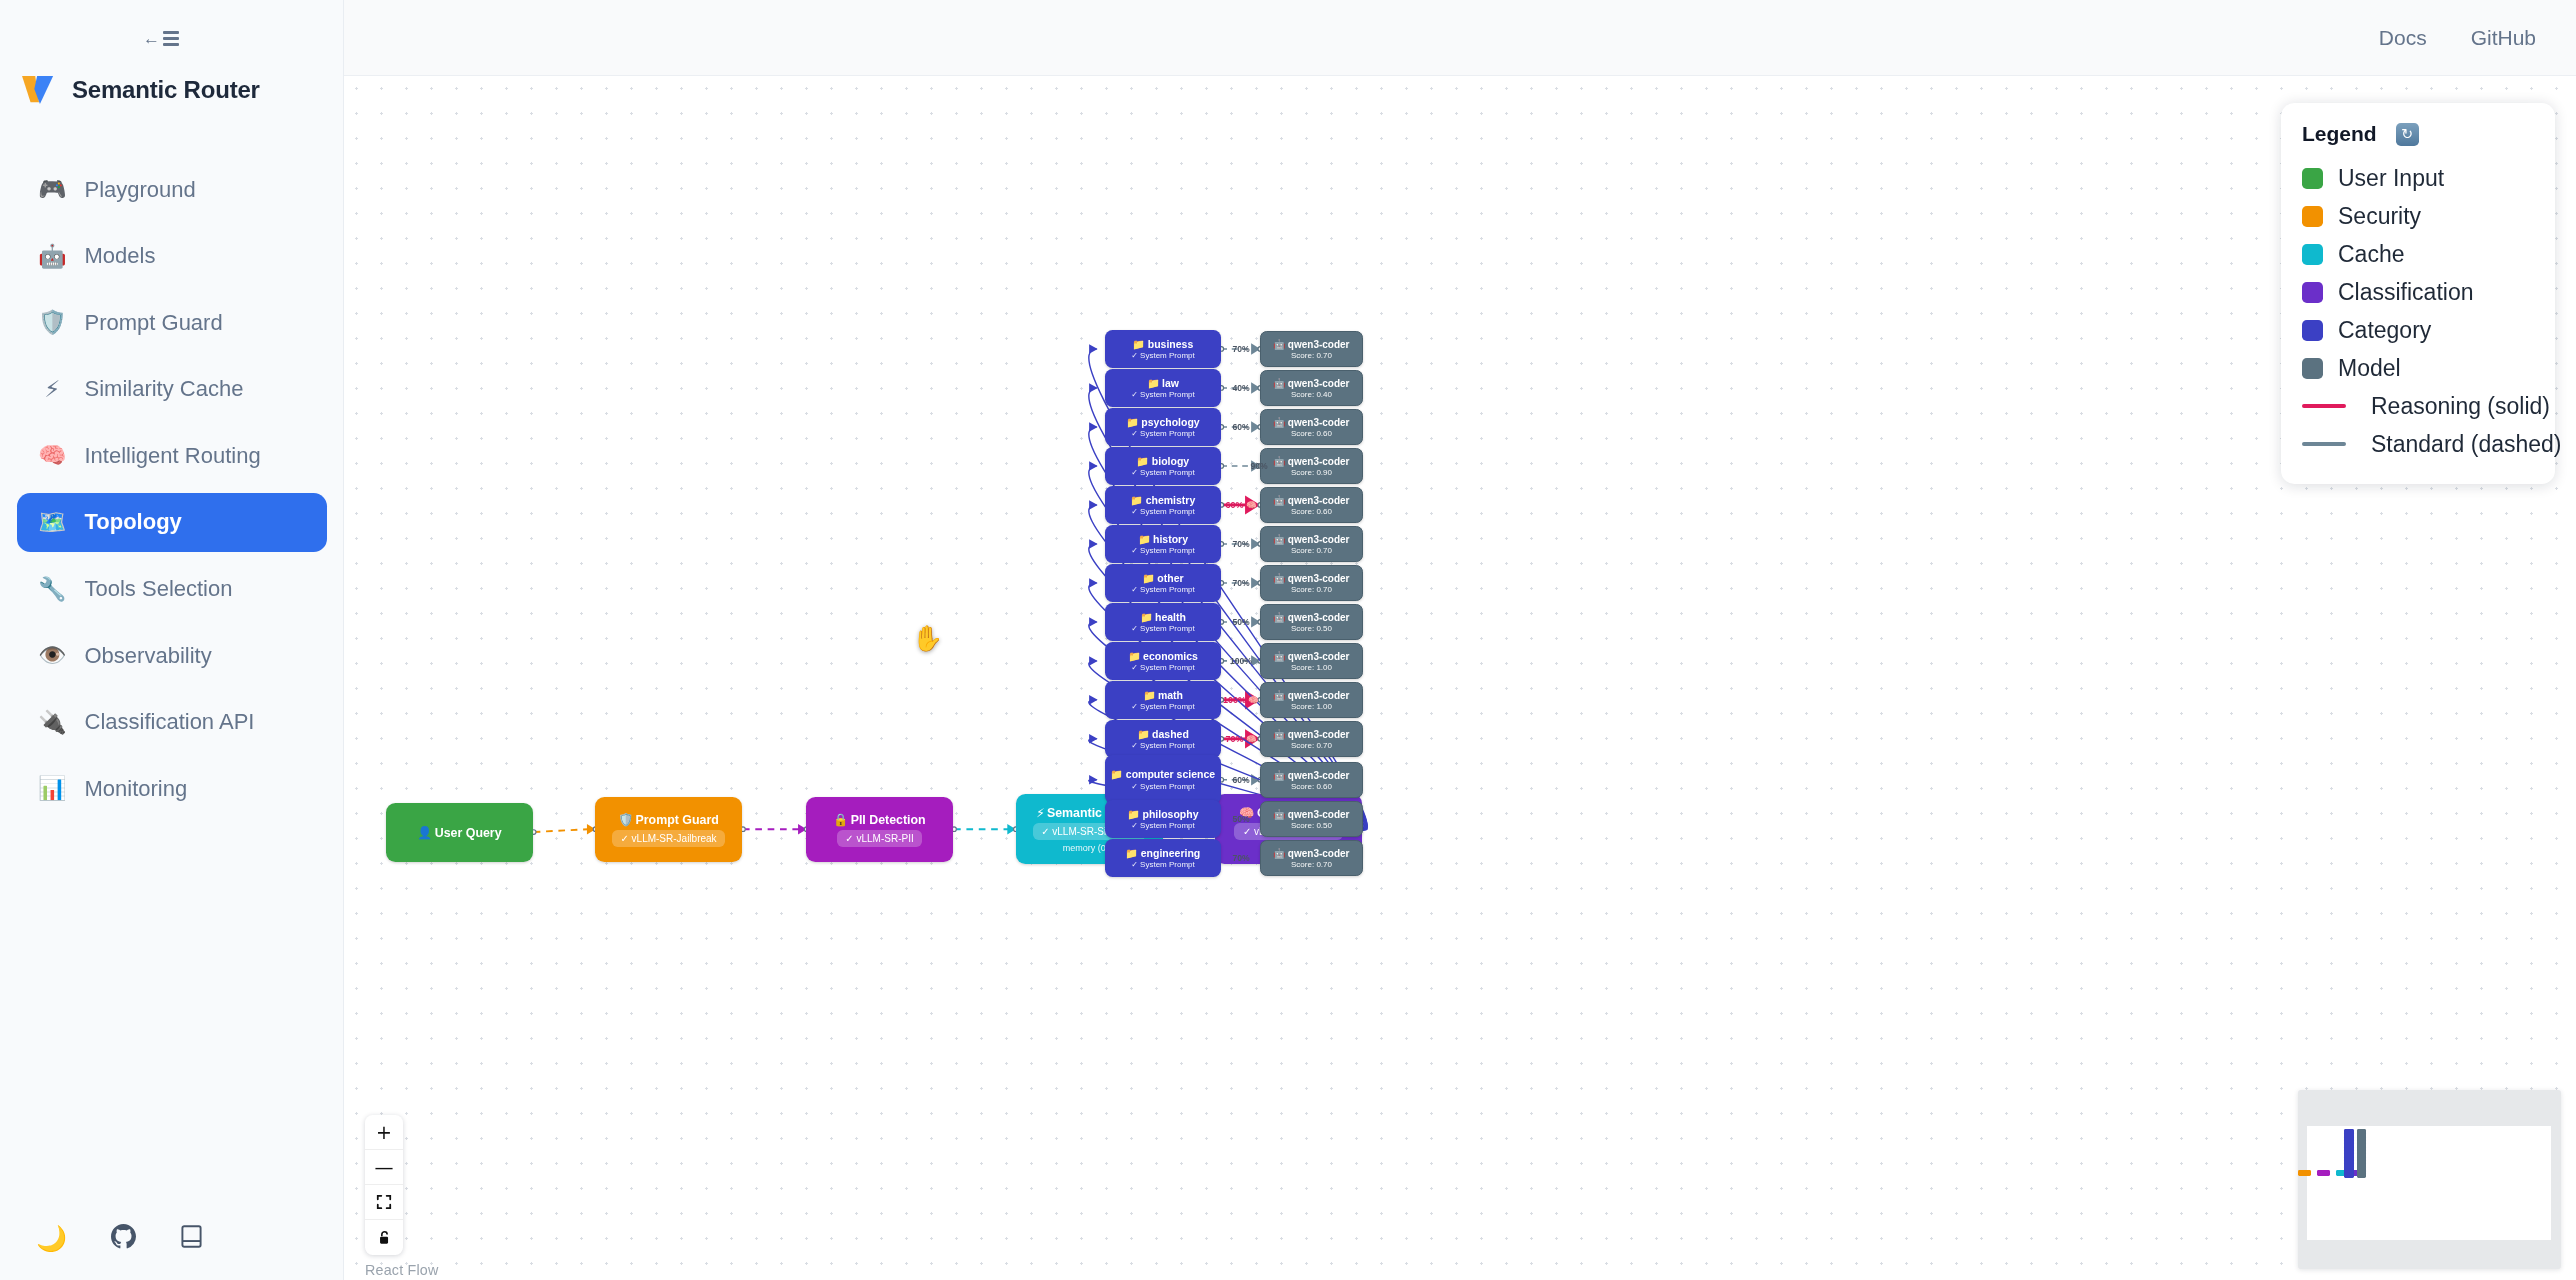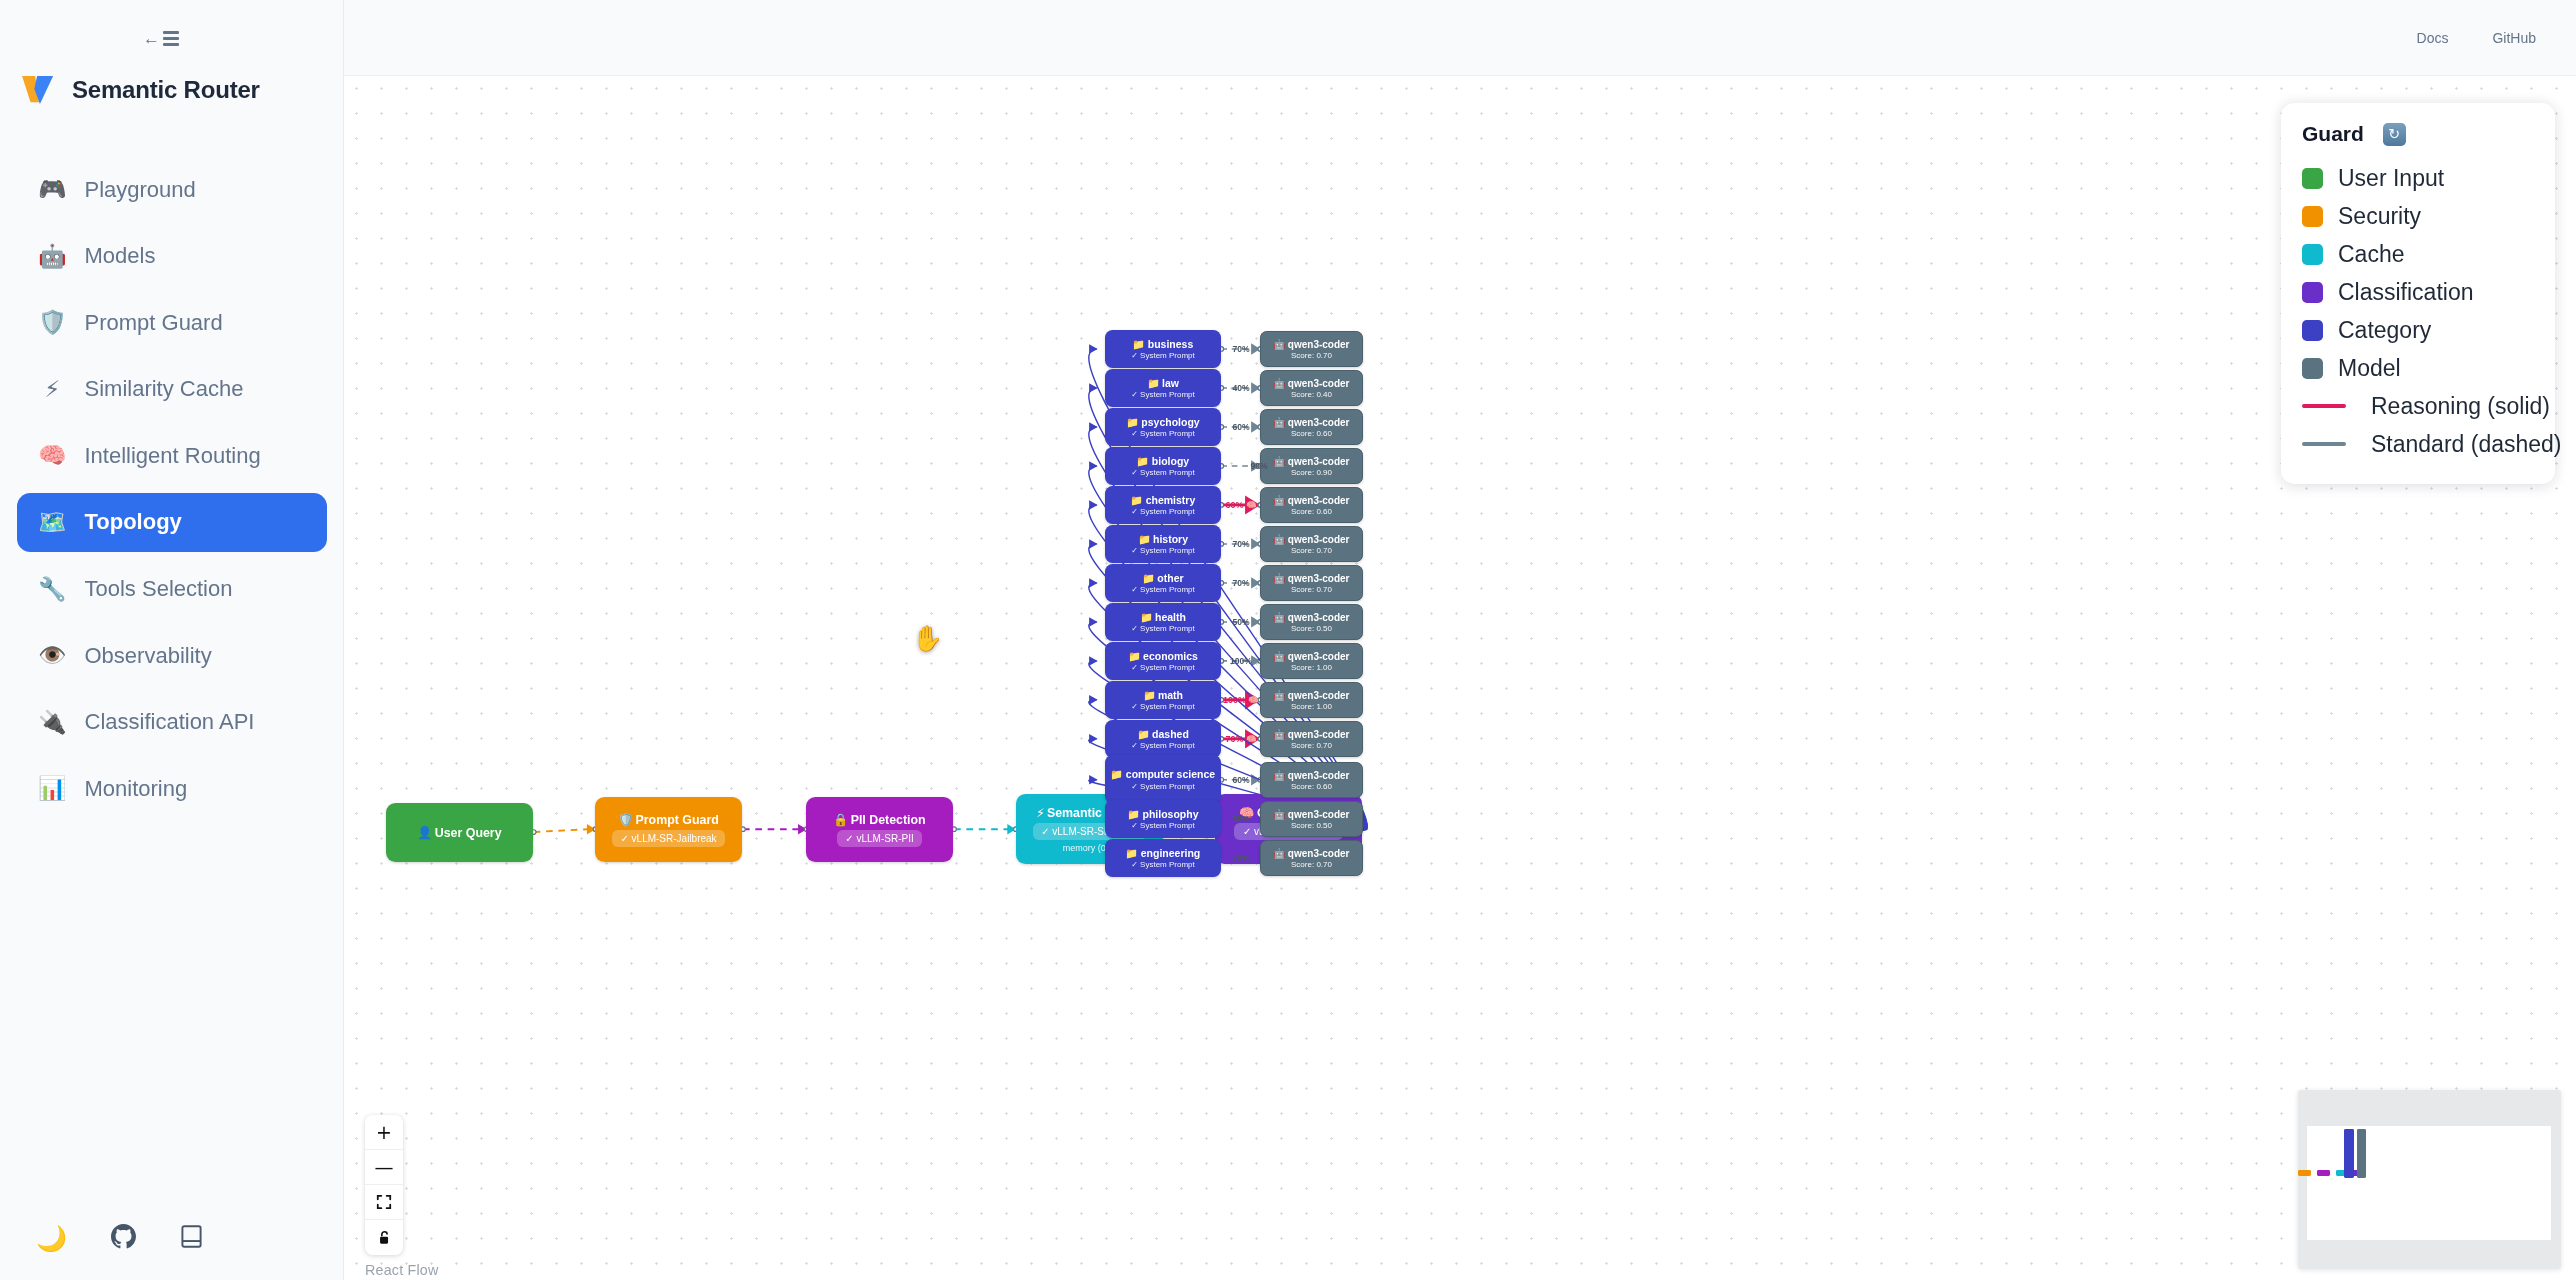--- a/index.html
+++ b/index.html
@@ -58,21 +58,21 @@
 
   
   .main { position: relative; flex: 1 1 auto; height: 1280px; background: #ffffff; }
 
   .topbar {
     height: 76px; background: #f9fafb;
     border-bottom: 1px solid #eceff3;
     display: flex; align-items: center; justify-content: flex-end;
     padding-right: 40px; gap: 44px;
   }
-  .topbar a { color: #64748b; font-size: 14px; text-decoration: none; cursor: pointer; }
+  .topbar a { color: #64748b; font-size: 21px; text-decoration: none; cursor: pointer; }
 
   .page-head { display: flex; align-items: baseline; gap: 28.5px; padding: 30px 0 0 46px; }
   .page-title { display: flex; align-items: center; gap: 11.4px; font-size: 37px; font-weight: 700; color: #111827; letter-spacing: -0.5px; }
   .page-title .emj { font-size: 32px; font-family: "DejaVu Sans", sans-serif; }
   .page-sub { font-size: 21px; color: #374151; }
 
   
   .canvas {
     position: absolute; left: 0; top: 76px;
     width: 2232px; height: 1204px;
@@ -632,21 +632,21 @@
             </div>
             <div class="sub">Score: 0.70</div>
           </div>
           <div class="edge-lbl" style="left: 897px; top: 782px;">70%</div>
         </div>
 
       <div class="hand">✋</div>
 
       <div class="legend">
         <div class="legend-head">
-          <span class="legend-title">Guard</span>
+          <span class="legend-title">Legend</span>
           <span class="legend-refresh">↻</span>
         </div>
         <div id="legend-rows">
             <div class="lg-row">
               <span class="lg-sw" style="background:#3aa545"></span>
               <span class="lg-lbl">User Input</span>
             </div>
             <div class="lg-row">
               <span class="lg-sw" style="background:#f29100"></span>
               <span class="lg-lbl">Security</span>

